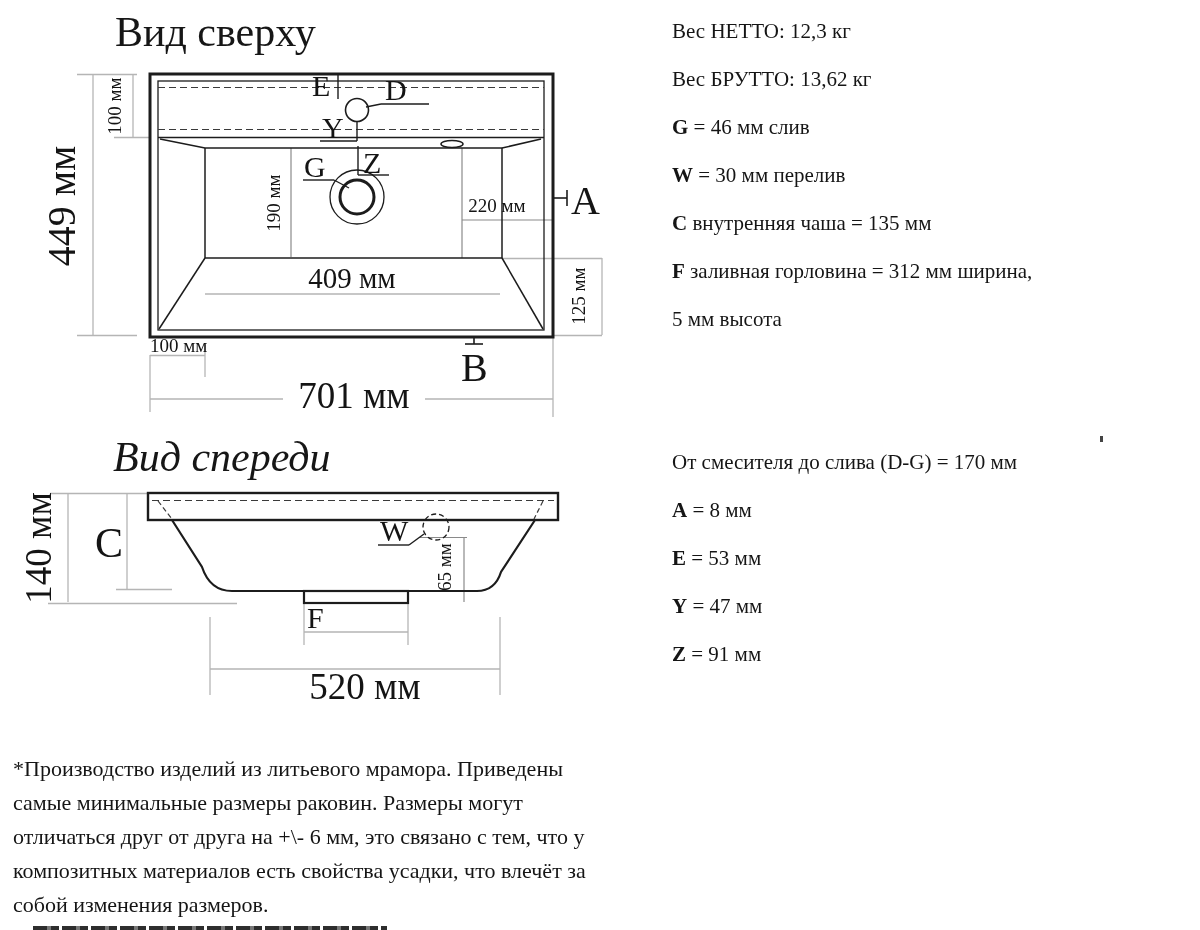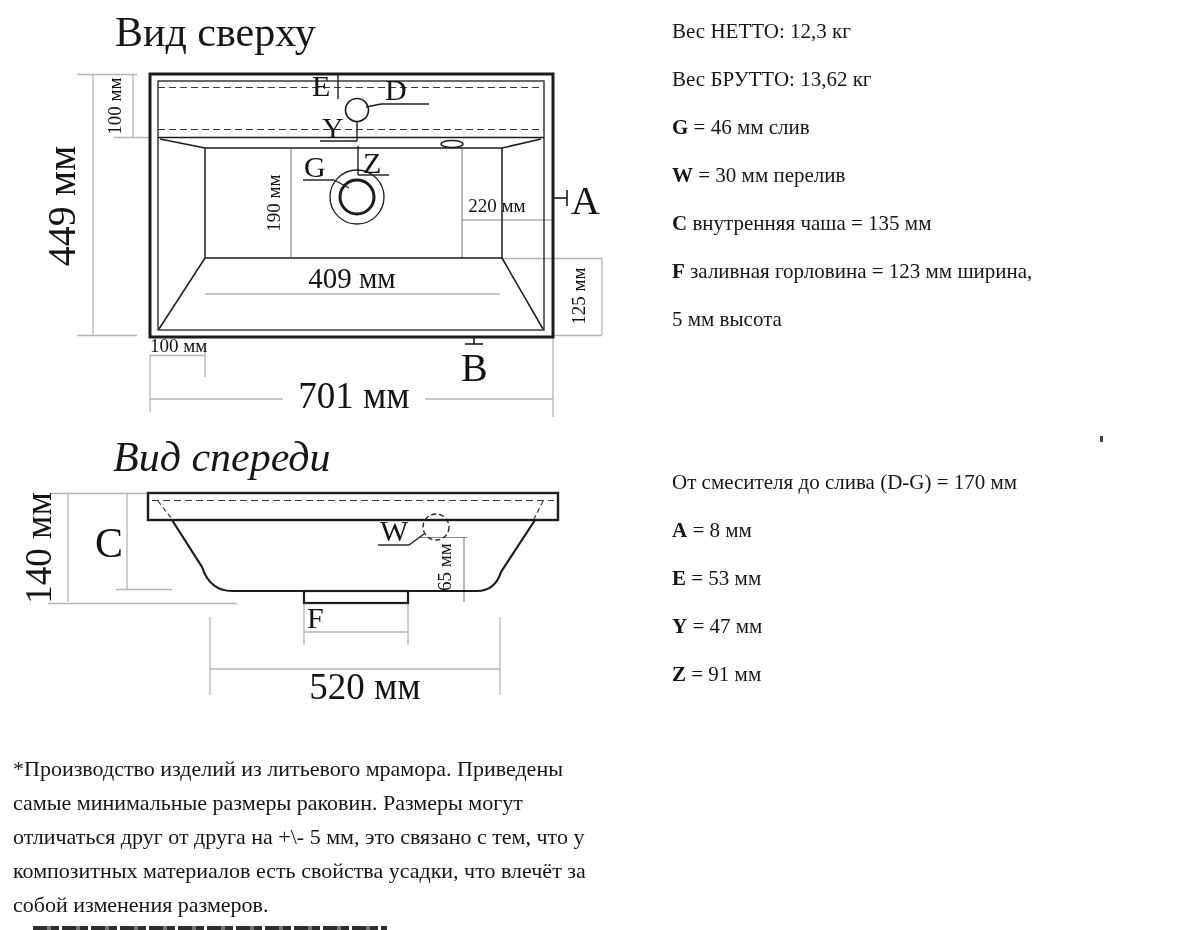--- a/index.html
+++ b/index.html
@@ -14,21 +14,21 @@
   .t37{font-size:37px;}
   .t40{font-size:40px;}
   .t42{font-size:42px;}
   .title{position:absolute;font-size:42px;color:#161616;white-space:nowrap;}
   .top-title{left:115px;top:8px;}
   .front-title{left:113px;top:433px;font-style:italic;}
   .spec-col{position:absolute;left:672px;font-size:21px;color:#151515;white-space:nowrap;}
   .spec-col .spec-line{height:48px;line-height:48px;}
   .spec-col b{font-weight:bold;}
   .specs-main{top:7px;}
-  .specs-extra{top:458px;}
+  .specs-extra{top:438px;}
   .footnote{position:absolute;left:13px;top:752px;font-size:22px;line-height:34px;
             color:#151515;white-space:nowrap;}
   .artifact-bar{position:absolute;left:33px;top:926px;width:354px;height:4px;
     background:repeating-linear-gradient(90deg,#2e2e2e 0 14px,#777 14px 18px,#2e2e2e 18px 26px,#fff 26px 29px);}
   .speck{position:absolute;left:1100px;top:436px;width:3px;height:6px;background:#444;}
 </style>
 </head>
 <body>
 
 <div class="page">
@@ -160,36 +160,36 @@
 
 <div class="title top-title">Вид сверху</div>
 <div class="title front-title">Вид спереди</div>
 
 <div class="spec-col specs-main">
   <div class="spec-line"><b></b><span>Вес НЕТТО: 12,3 кг</span></div>
   <div class="spec-line"><b></b><span>Вес БРУТТО: 13,62 кг</span></div>
   <div class="spec-line"><b>G</b><span> = 46 мм слив</span></div>
   <div class="spec-line"><b>W</b><span> = 30 мм перелив</span></div>
   <div class="spec-line"><b>C</b><span> внутренняя чаша = 135 мм</span></div>
-  <div class="spec-line"><b>F</b><span> заливная горловина = 123 мм ширина,</span></div>
+  <div class="spec-line"><b>F</b><span> заливная горловина = 312 мм ширина,</span></div>
   <div class="spec-line"><b></b><span>5 мм высота</span></div>
 </div>
 
 <div class="spec-col specs-extra">
   <div class="spec-line"><b></b><span>От смесителя до слива (D-G) = 170 мм</span></div>
   <div class="spec-line"><b>A</b><span> = 8 мм</span></div>
   <div class="spec-line"><b>E</b><span> = 53 мм</span></div>
   <div class="spec-line"><b>Y</b><span> = 47 мм</span></div>
   <div class="spec-line"><b>Z</b><span> = 91 мм</span></div>
 </div>
 
 <div class="footnote">
   <div>*Производство изделий из литьевого мрамора. Приведены</div>
   <div>самые минимальные размеры раковин. Размеры могут</div>
-  <div>отличаться друг от друга на +\- 5 мм, это связано с тем, что у</div>
+  <div>отличаться друг от друга на +\- 6 мм, это связано с тем, что у</div>
   <div>композитных материалов есть свойства усадки, что влечёт за</div>
   <div>собой изменения размеров.</div>
 </div>
 
 <div class="artifact-bar"></div>
 <div class="speck"></div>
 
 </div>
 
 </body></html>

